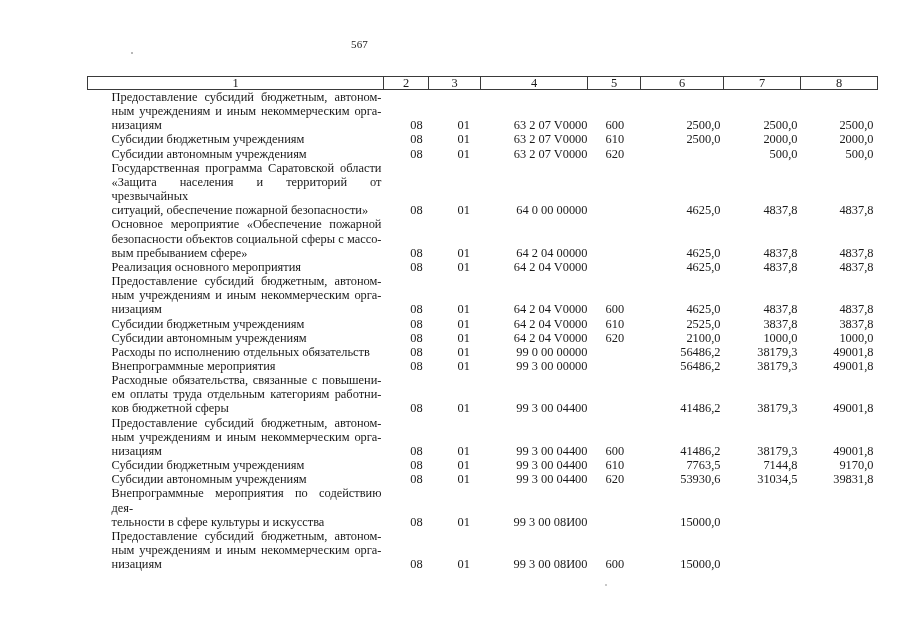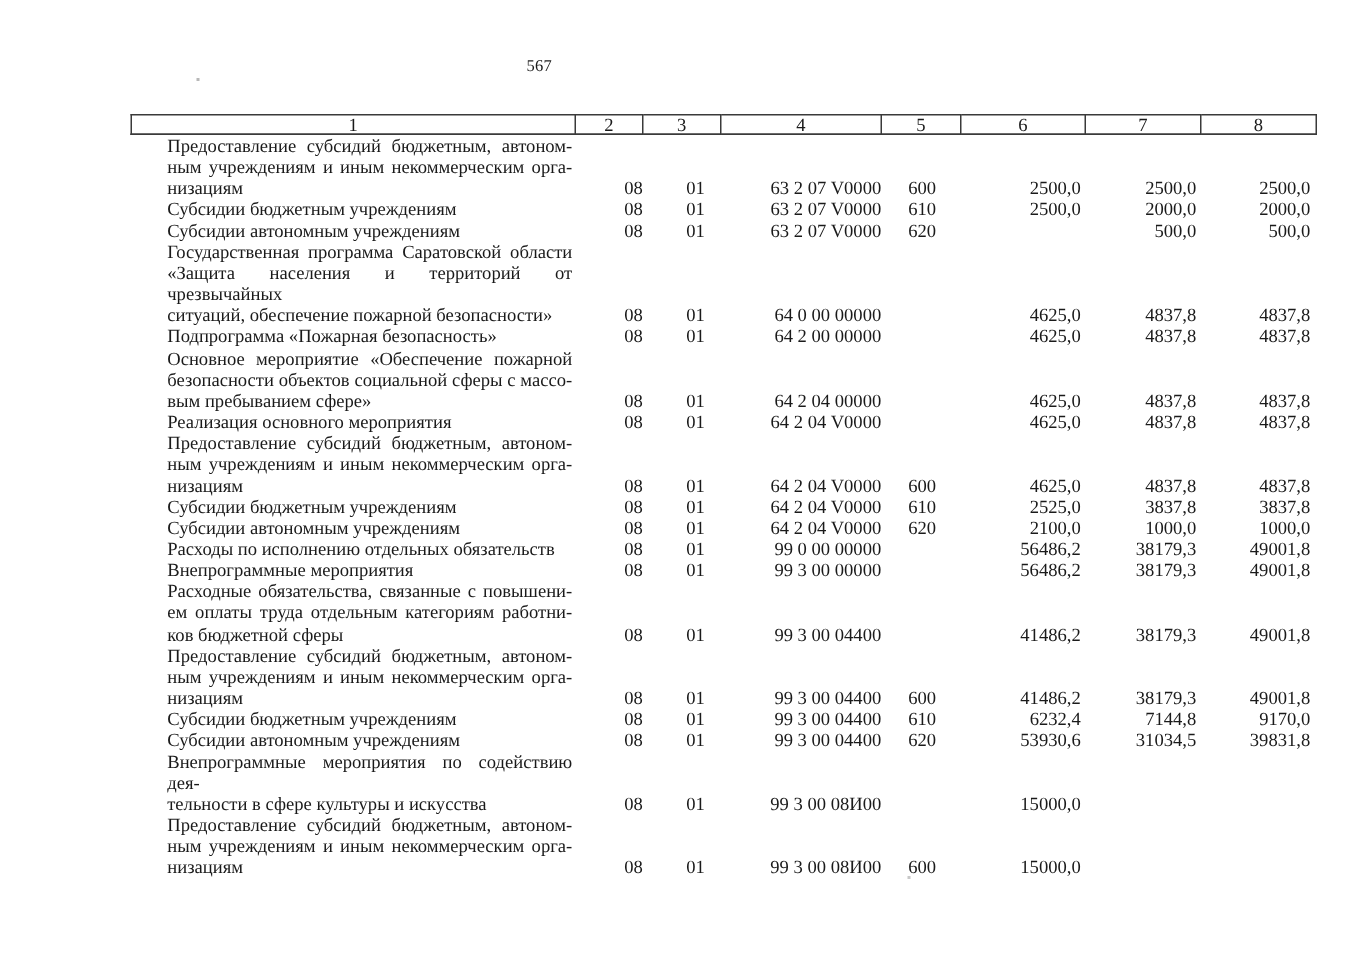--- a/index.html
+++ b/index.html
@@ -36,21 +36,21 @@
     height: 12px; padding: 0; font-size: 12.4px; line-height: 12px;
   }
   tbody td {
     padding: 0; vertical-align: bottom; border: none; white-space: nowrap;
   }
   tbody td.name {
     white-space: normal; text-align: justify; padding-left: 4px; padding-right: 2px;
   }
   td.name .ln { display: block; text-align: justify; text-align-last: justify; margin-left: 20px; }
   td.name .ln.last { text-align-last: left; }
-  td.sec { text-align: right; padding-left: 21px; }
+  td.sec { text-align: center; padding-left: 21px; }
   td.sub { text-align: left; padding-left: 29px; }
   td.csr { text-align: right; padding-left: 20px; }
   td.vr  { text-align: left; padding-left: 18px; }
   td.num { text-align: right; }
   td.n6 { padding-right: 3px; }
   td.n7 { padding-right: 3px; }
   td.n8 { padding-right: 4px; }
 </style>
 </head>
 <body>
@@ -130,32 +130,20 @@
         <td class="sec">08</td>
         <td class="sub">01</td>
         <td class="csr">64 0 00 00000</td>
         <td class="vr"></td>
         <td class="num n6">4625,0</td>
         <td class="num n7">4837,8</td>
         <td class="num n8">4837,8</td>
       </tr>
       <tr>
         <td class="name">
-          <span class="ln last">Подпрограмма «Пожарная безопасность»</span>
-        </td>
-        <td class="sec">08</td>
-        <td class="sub">01</td>
-        <td class="csr">64 2 00 00000</td>
-        <td class="vr"></td>
-        <td class="num n6">4625,0</td>
-        <td class="num n7">4837,8</td>
-        <td class="num n8">4837,8</td>
-      </tr>
-      <tr>
-        <td class="name">
           <span class="ln">Основное мероприятие «Обеспечение пожарной</span>
           <span class="ln">безопасности объектов социальной сферы с массо-</span>
           <span class="ln last">вым пребыванием сфере»</span>
         </td>
         <td class="sec">08</td>
         <td class="sub">01</td>
         <td class="csr">64 2 04 00000</td>
         <td class="vr"></td>
         <td class="num n6">4625,0</td>
         <td class="num n7">4837,8</td>
@@ -264,21 +252,21 @@
         <td class="num n8">49001,8</td>
       </tr>
       <tr>
         <td class="name">
           <span class="ln last">Субсидии бюджетным учреждениям</span>
         </td>
         <td class="sec">08</td>
         <td class="sub">01</td>
         <td class="csr">99 3 00 04400</td>
         <td class="vr">610</td>
-        <td class="num n6">6232,4</td>
+        <td class="num n6">7763,5</td>
         <td class="num n7">7144,8</td>
         <td class="num n8">9170,0</td>
       </tr>
       <tr>
         <td class="name">
           <span class="ln last">Субсидии автономным учреждениям</span>
         </td>
         <td class="sec">08</td>
         <td class="sub">01</td>
         <td class="csr">99 3 00 04400</td>

